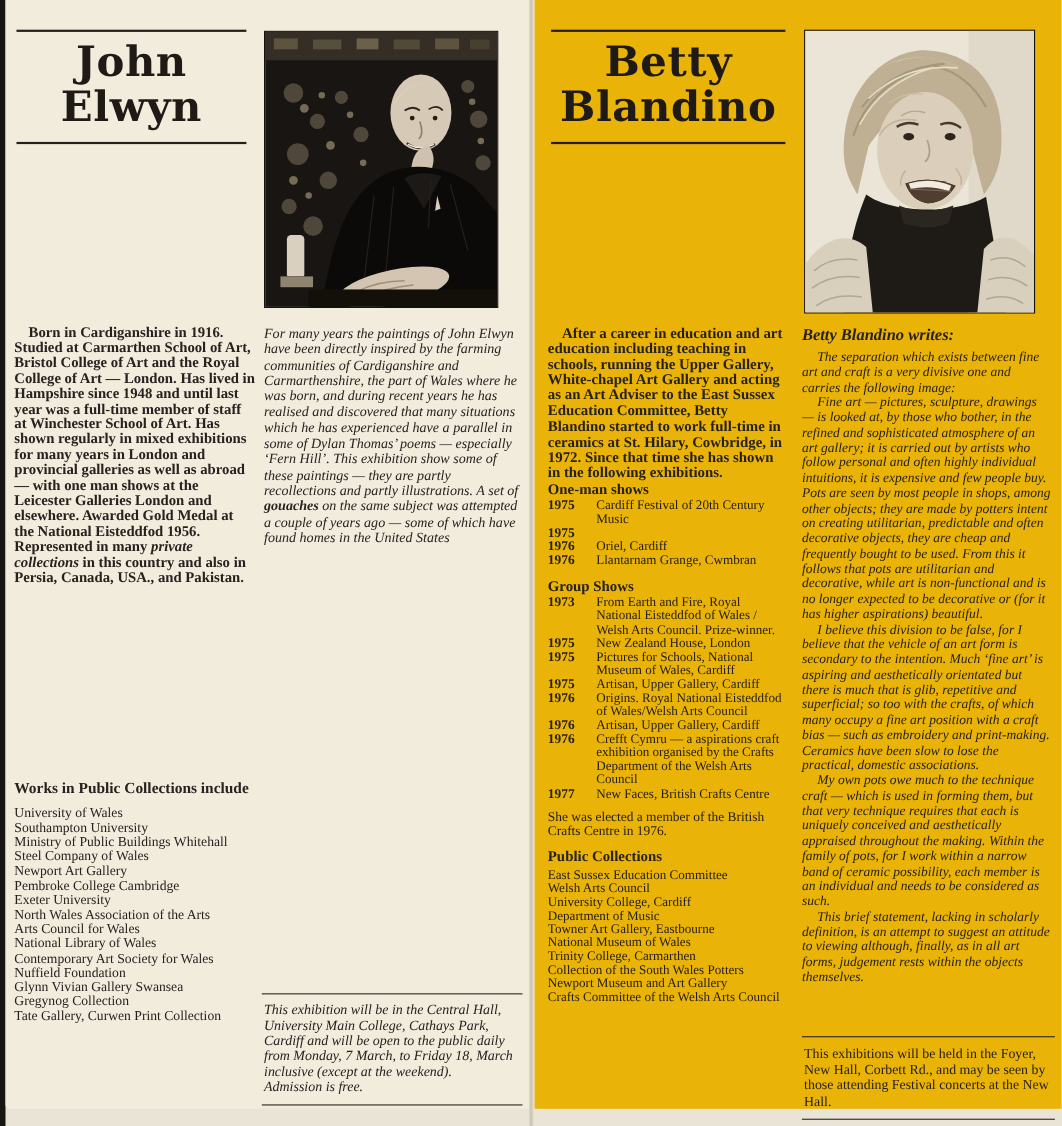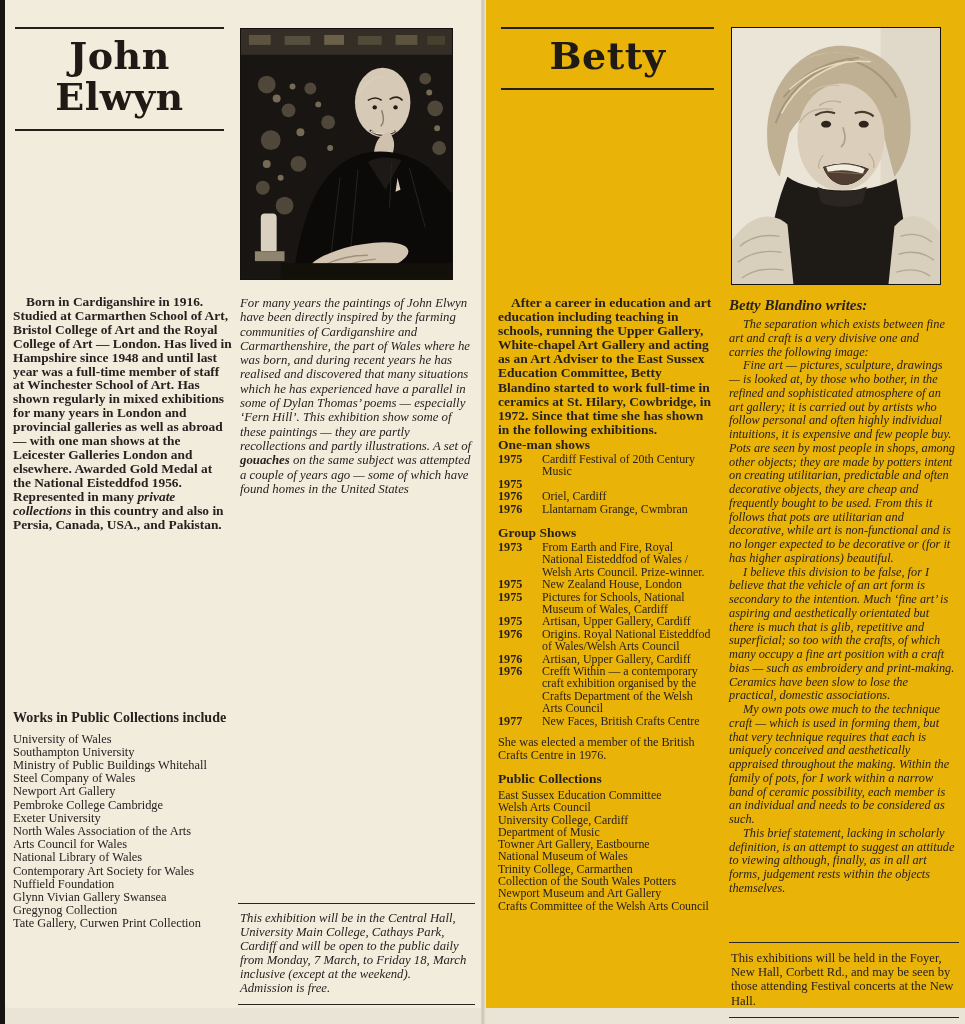--- a/index.html
+++ b/index.html
@@ -170,20 +170,21 @@
     <p>This exhibition will be in the Central Hall, University Main College, Cathays Park, Cardiff and will be open to the public daily from Monday, 7 March, to Friday 18, March inclusive (except at the weekend).</p>
     <p>Admission is free.</p>
   </div>
 </div>
 
 <div class="fold-seam"></div>
 
 <div class="page page-r">
   <div class="title-block" style="left:15px;top:27px;width:213px;">
     <div class="title-line">Betty</div>
+    <div class="title-line">Blandino</div>
   </div>
 
   <div class="photo" style="left:245px;top:27px;width:210px;height:258px;">
     <svg viewBox="0 0 210 258" preserveAspectRatio="none">
       <rect width="210" height="258" fill="#ebe5d8"></rect>
       <rect x="150" y="0" width="60" height="258" fill="#e0d9c9"></rect>
       <path d="M36,120 C30,48 80,16 112,18 C156,20 184,52 180,108 C178,130 170,142 164,150 L150,96 C122,58 84,66 58,106 L48,150 C42,140 38,132 36,120 Z" fill="#bfb094"></path>
       <path d="M60,40 Q100,10 150,38 Q120,20 92,26 Q72,30 60,40" fill="#d9cdb0"></path>
       <g stroke="#a5977b" stroke-width="2" fill="none">
         <path d="M52,70 Q80,34 128,30"></path>
@@ -270,21 +271,21 @@
           <div class="show-row">
           <span class="yr">1976</span>
           <span class="desc">Origins. Royal National Eisteddfod of Wales/Welsh Arts Council</span>
         </div>
           <div class="show-row">
           <span class="yr">1976</span>
           <span class="desc">Artisan, Upper Gallery, Cardiff</span>
         </div>
           <div class="show-row">
           <span class="yr">1976</span>
-          <span class="desc">Crefft Within — a contemporary craft exhibition organised by the Crafts Department of the Welsh Arts Council</span>
+          <span class="desc">Crefft Cymru — a aspirations craft exhibition organised by the Crafts Department of the Welsh Arts Council</span>
         </div>
           <div class="show-row">
           <span class="yr">1977</span>
           <span class="desc">New Faces, British Crafts Centre</span>
         </div>
         </div>
     </div>
 
     <p class="elected" style="margin:9px 0 0 0;">She was elected a member of the British Crafts Centre in 1976.</p>
 

